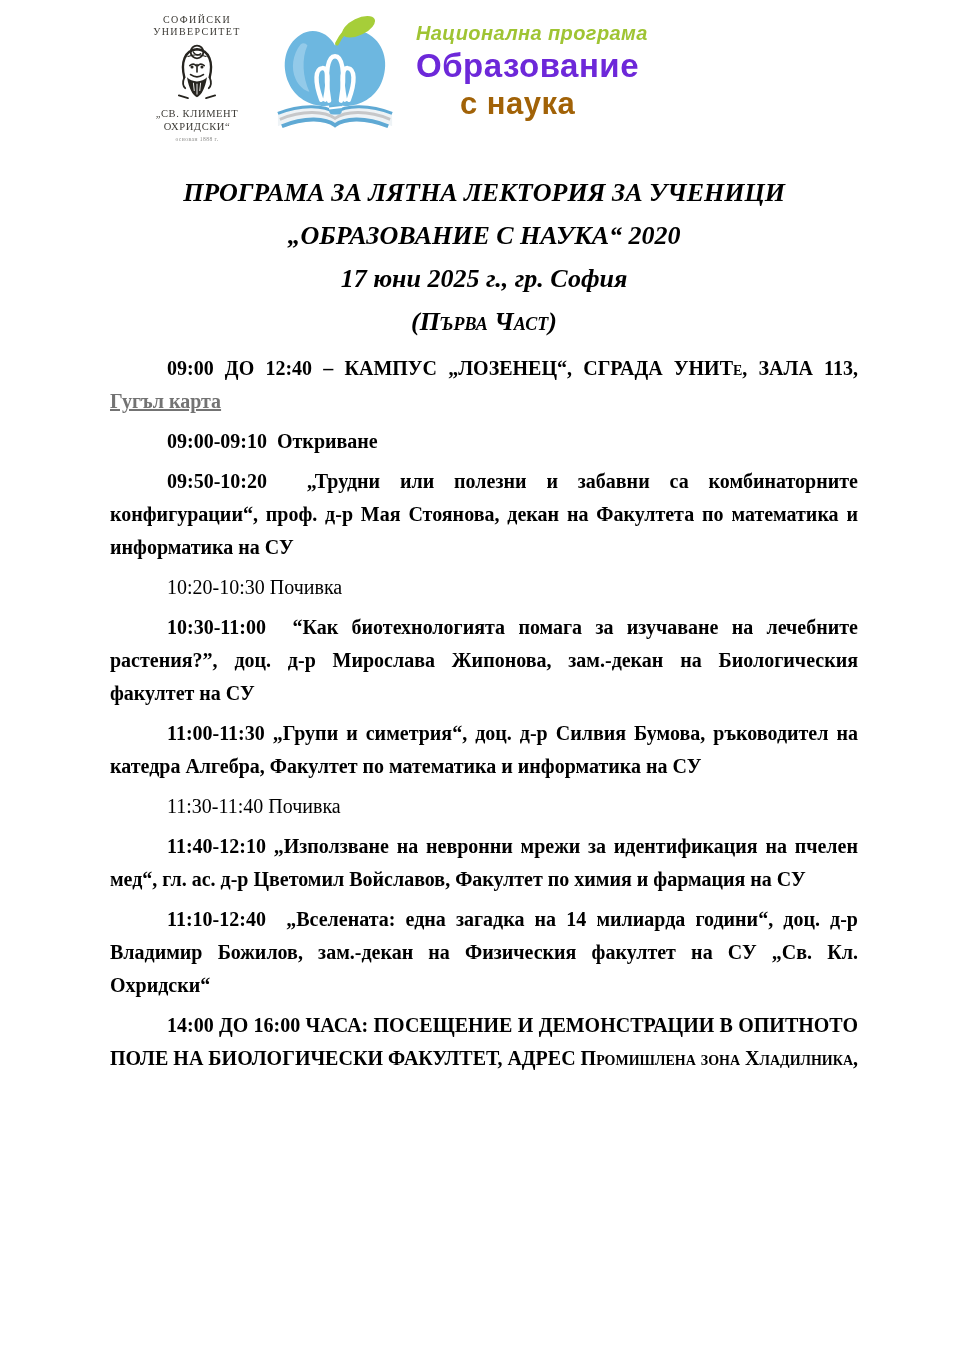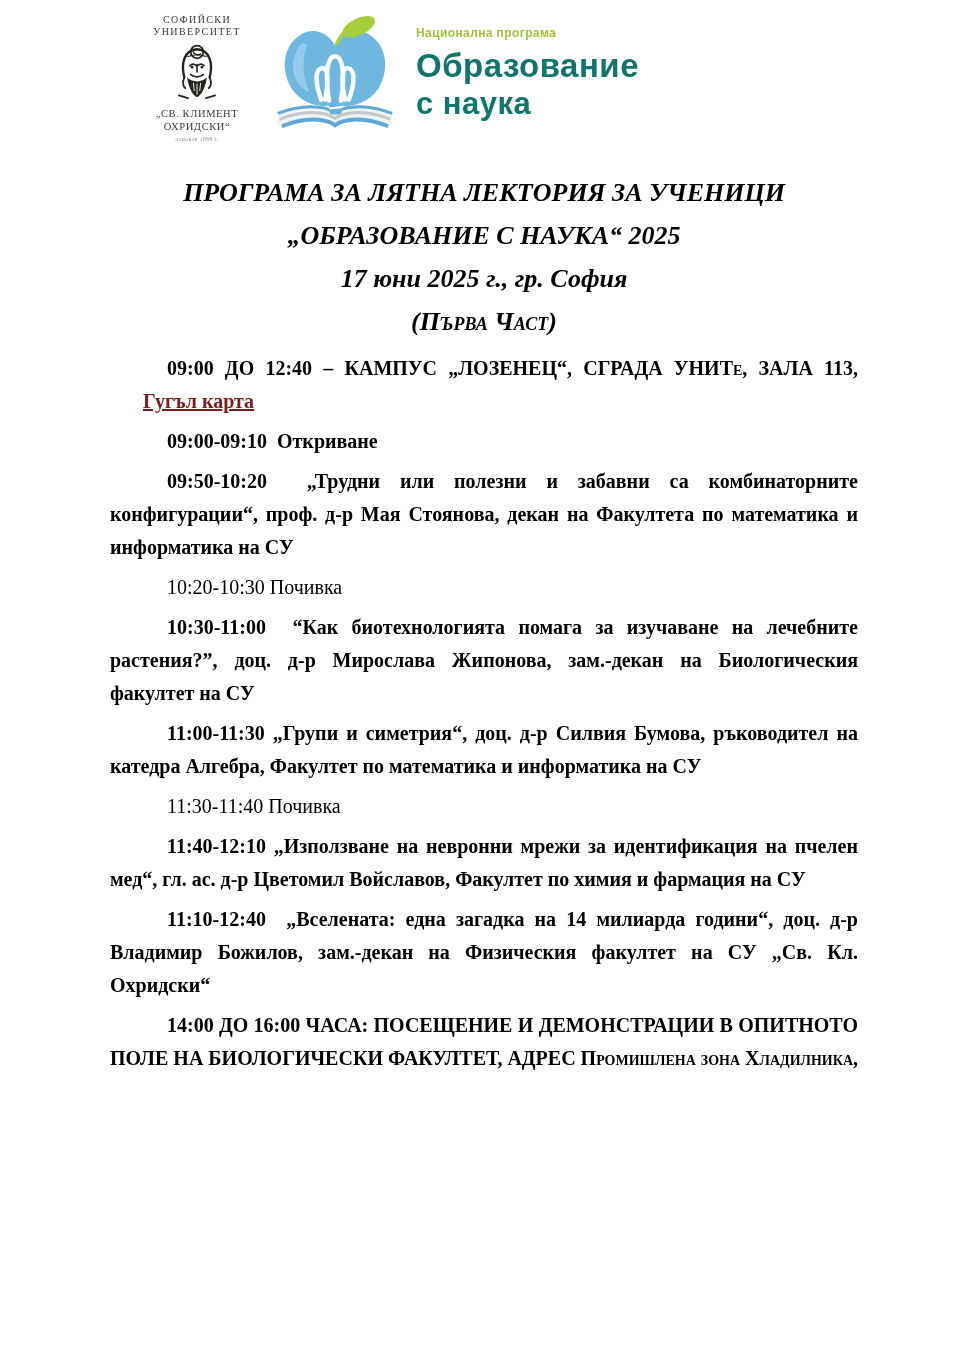--- a/index.html
+++ b/index.html
@@ -10,39 +10,39 @@
   }
   
   .logos{display:flex;align-items:flex-start;padding:14px 0 0 138px;height:146px;box-sizing:border-box;}
   .uni{width:118px;text-align:center;color:#3c3a35;}
   .uni-name{font-size:10px;line-height:12px;letter-spacing:1.4px;}
   .uni-emblem{margin:3px auto 2px;}
   .uni-patron{font-size:10.5px;line-height:13px;letter-spacing:0.6px;}
   .uni-est{font-size:5.5px;color:#8d8d8b;margin-top:3px;letter-spacing:0.5px;}
   .apple{margin-left:16px;width:128px;}
   .np{margin-left:16px;padding-top:10px;font-family:"Liberation Sans","DejaVu Sans",sans-serif;}
-  .np-kicker{font-size:12px;line-height:19px;font-weight:bold;color:#9fc433;letter-spacing:0.4px;}
-  .np-title{font-size:33px;line-height:36px;font-weight:bold;color:#0f766e;margin-top:5px;letter-spacing:0.5px;}
-  .np-sub{font-size:31px;line-height:33px;font-weight:bold;color:#0f766e;margin-top:3px;letter-spacing:0.5px;}
+  .np-kicker{font-size:20px;line-height:19px;font-weight:bold;color:#9fc433;letter-spacing:0.4px;font-style:italic;}
+  .np-title{font-size:33px;line-height:36px;font-weight:bold;color:#6d28d9;margin-top:5px;letter-spacing:0.5px;}
+  .np-sub{font-size:31px;line-height:33px;font-weight:bold;color:#a16207;margin-top:3px;letter-spacing:0.5px;margin-left:44px;}
   
   .doc{padding:0 113px 0 110px;}
   .title{
     text-align:center;font-weight:bold;font-size:26px;line-height:26px;
     margin:0 0 17px 0;
     font-style:italic;
   }
   .title.first{margin-top:34px;}
   .part-heading{font-variant:small-caps;}
   .para{
     font-size:20px;line-height:33px;margin:0 0 7px 0;
     text-align:justify;text-indent:57px;font-weight:bold;
   }
   .para.reg{font-weight:normal;}
   .sc{font-variant:small-caps;}
-  a.doclink{color:#7f1d1d;text-decoration:underline;cursor:pointer;margin-left:33px;}
+  a.doclink{color:#737373;text-decoration:underline;cursor:pointer;}
 </style>
 </head>
 <body>
 
 <div class="page">
 
   <div class="logos">
 
     <div class="uni">
       <div class="uni-name">СОФИЙСКИ</div>
@@ -102,21 +102,21 @@
     <div class="np">
       <div class="np-kicker">Национална програма</div>
       <div class="np-title">Образование</div>
       <div class="np-sub">с наука</div>
     </div>
   </div>
 
   <div class="doc">
 
     <p class="title first">ПРОГРАМА ЗА ЛЯТНА ЛЕКТОРИЯ ЗА УЧЕНИЦИ</p>
-    <p class="title">„ОБРАЗОВАНИЕ С НАУКА“ 2025</p>
+    <p class="title">„ОБРАЗОВАНИЕ С НАУКА“ 2020</p>
     <p class="title">17 юни 2025 г., гр. София</p>
     <p class="title part-heading">(Първа Част)</p>
 
     <p class="para"><span class="sc">09:00 ДО 12:40 – КАМПУС „ЛОЗЕНЕЦ“, СГРАДА УНИТе, ЗАЛА 113, </span><a class="doclink">Гугъл карта</a></p>
 
     <p class="para">09:00-09:10&nbsp; Откриване</p>
     <p class="para">09:50-10:20&nbsp; „Трудни или полезни и забавни са комбинаторните конфигурации“, проф. д-р Мая Стоянова, декан на Факултета по математика и информатика на СУ</p>
     <p class="para reg">10:20-10:30 Почивка</p>
     <p class="para">10:30-11:00&nbsp; “Как биотехнологията помага за изучаване на лечебните растения?”, доц. д-р Мирослава Жипонова, зам.-декан на Биологическия факултет на СУ</p>
     <p class="para">11:00-11:30 „Групи и симетрия“, доц. д-р Силвия Бумова, ръководител на катедра Алгебра, Факултет по математика и информатика на СУ</p>

